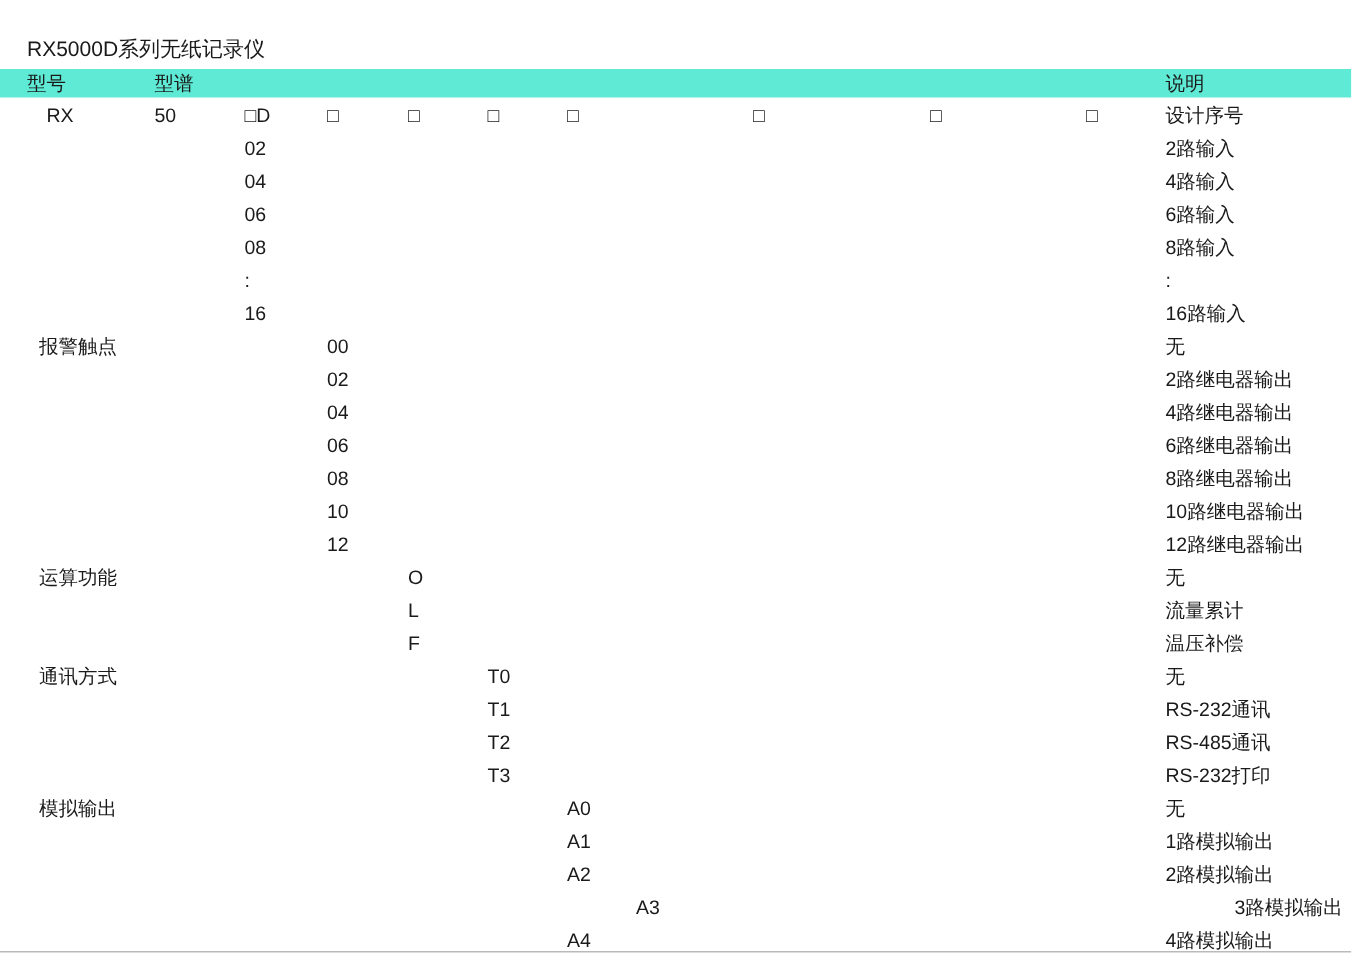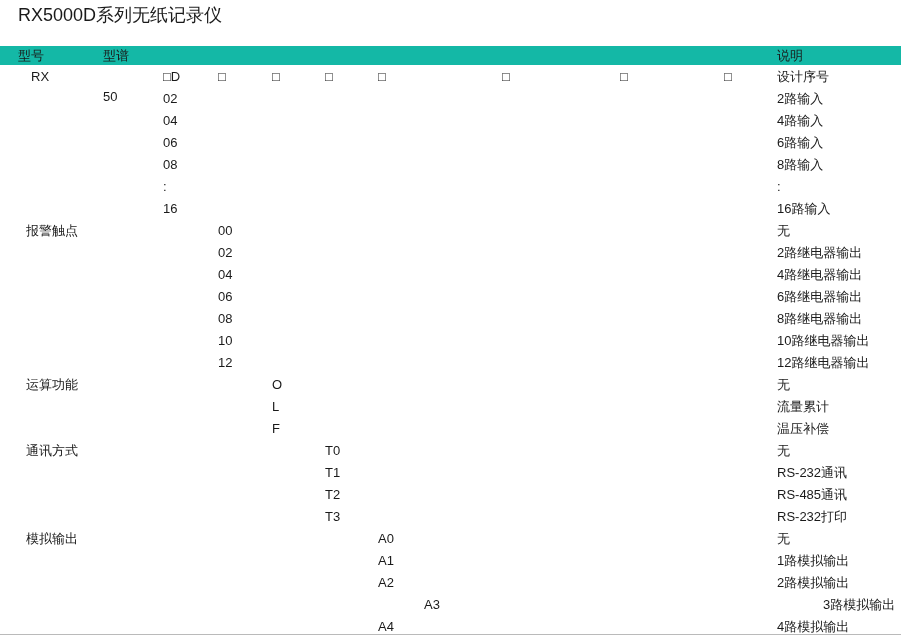--- a/index.html
+++ b/index.html
@@ -1,49 +1,49 @@
 <!DOCTYPE html>
 <html><head>
 <meta charset="utf-8">
 <style>
   html,body{margin:0;padding:0;background:#ffffff;}
   .page{
     position:relative;width:901px;height:636px;background:#ffffff;overflow:hidden;
     font-family:"Liberation Sans","DejaVu Sans",sans-serif;
     font-size:13px;color:#1a1a1a;
   }
-  .title{position:absolute;left:18px;top:3px;font-size:18px;white-space:nowrap;}
+  .title{position:absolute;left:18px;top:24px;font-size:14px;white-space:nowrap;}
   .header-band{position:absolute;left:0;top:46px;width:901px;height:19px;line-height:19px;}
   .header-band span{position:absolute;white-space:nowrap;}
   .h-model{left:18px;}
   .h-spec{left:103px;}
   .h-desc{left:777px;}
   .row{position:absolute;left:0;width:901px;height:22px;line-height:22px;}
   .row span{position:absolute;white-space:nowrap;}
   .row-label{left:26px;}
   .row.first .row-label{left:31px;}
-  .cc1{left:103px;margin-top:20px;}
+  .cc1{left:103px;}
   .cc2{left:163px;}
   .cc3{left:218px;}
   .cc4{left:272px;}
   .cc5{left:325px;}
   .cc6{left:378px;}
   .cb1{left:502px;}
   .cb2{left:620px;}
   .cb3{left:724px;}
   .cdesc{left:777px;}
   .bottom-rule{position:absolute;left:0;top:634px;width:901px;height:1px;}
 </style>
 </head>
 <body>
 
 <div class="page" style="color: rgb(26, 26, 26);">
   <div class="title">RX5000D系列无纸记录仪</div>
 
-  <div class="header-band" style="background: #14b8a6;">
+  <div class="header-band" style="background: #5eead4;">
     <span class="h-model">型号</span>
     <span class="h-spec">型谱</span>
     <span class="h-desc">说明</span>
   </div>
 
   <div id="table-body">
       <div class="row first" style="top: 66px;">
         <span class="row-label">RX</span>
         <span class="cc1">50</span>
         <span class="cc2">□D</span>

